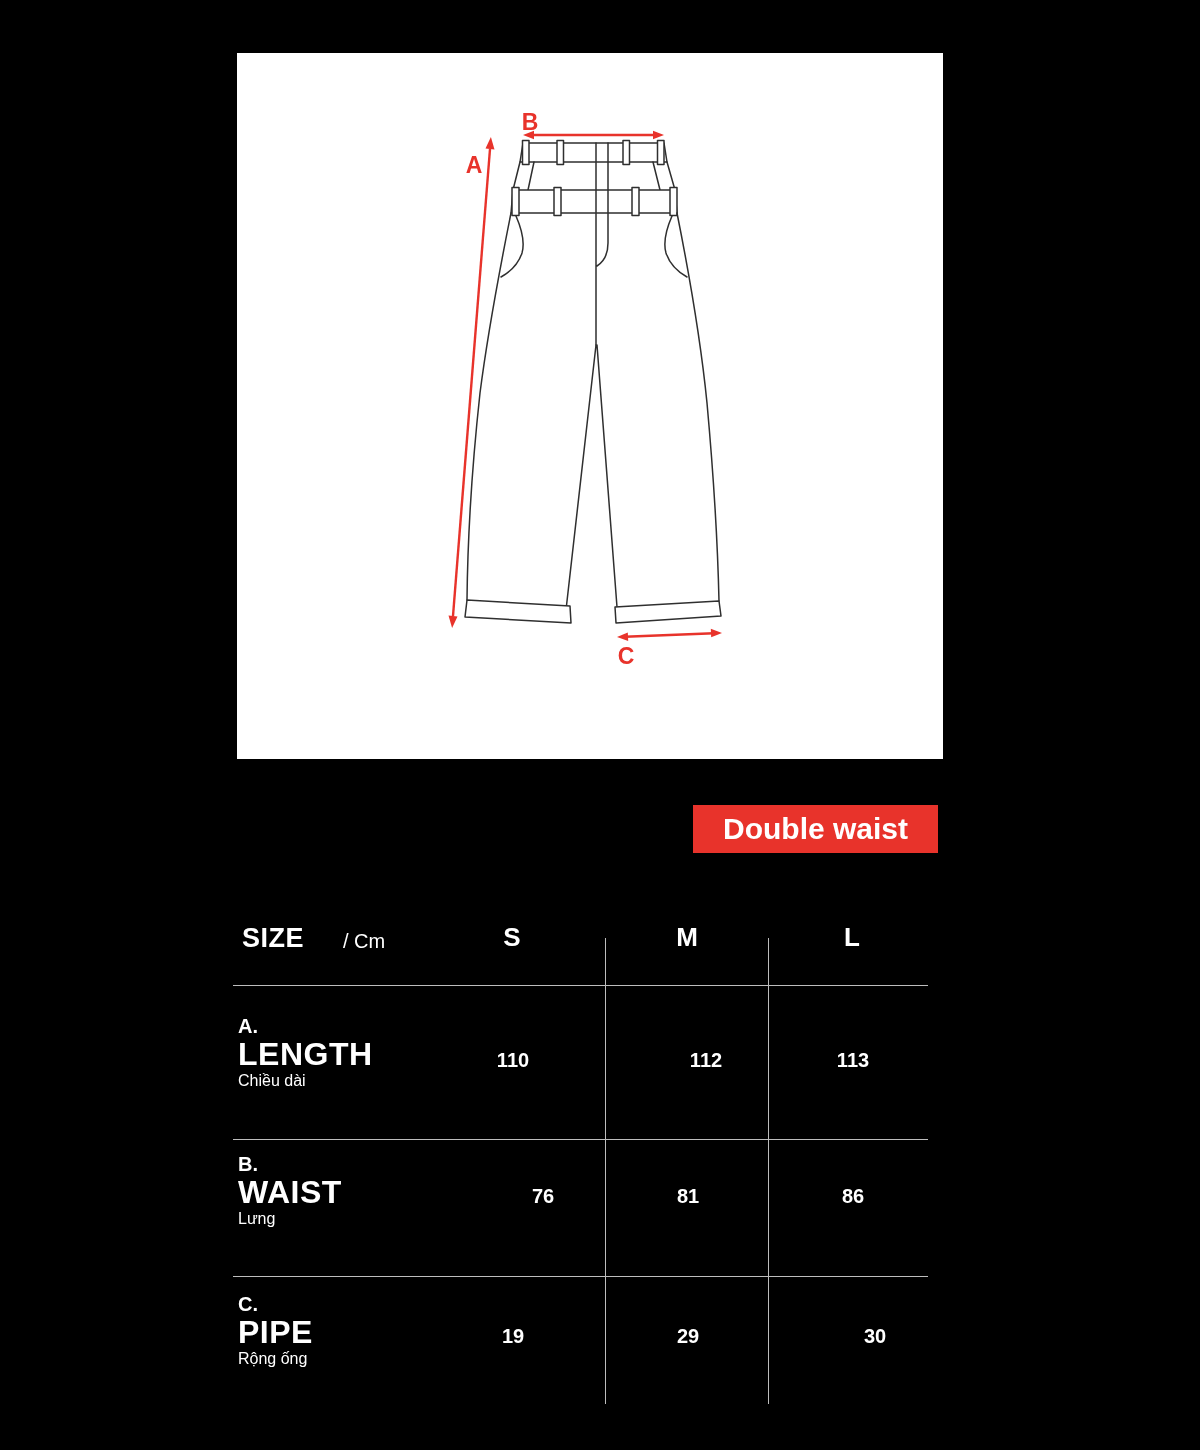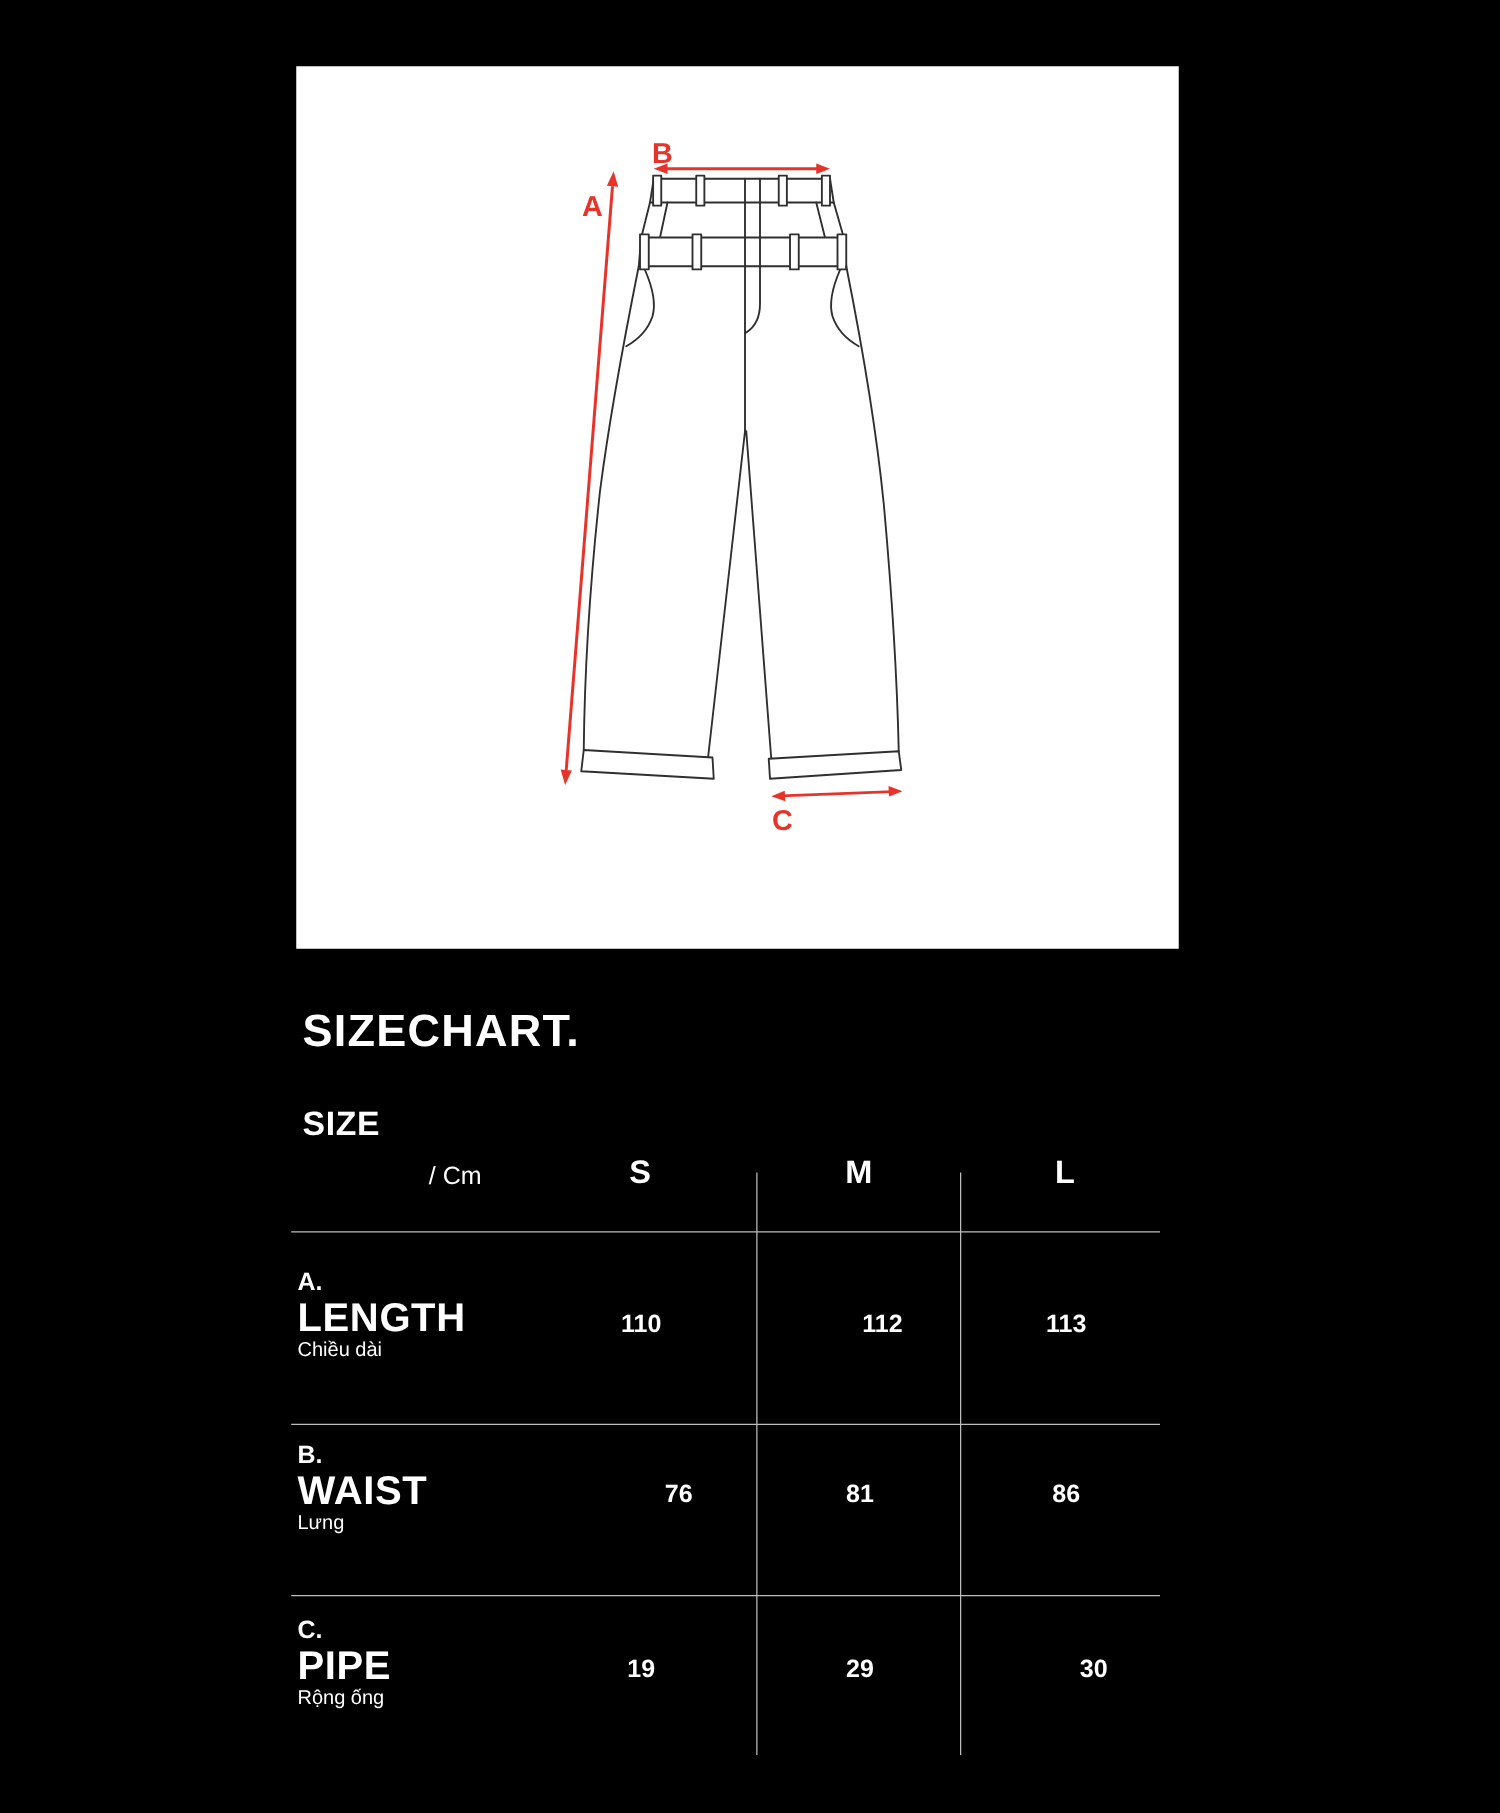--- a/index.html
+++ b/index.html
@@ -19,21 +19,21 @@
   .pants{stroke:#2f2f2f;stroke-width:1.5;fill:none;stroke-linejoin:round;stroke-linecap:round;}
   .pants .filled{fill:#ffffff;}
   .redline{stroke:var(--accent-red);stroke-width:2.4;fill:none;}
   .redhead{fill:var(--accent-red);stroke:none;}
   .dimlabel{fill:var(--accent-red);font-weight:bold;font-size:23px;}
   .page-title{position:absolute;left:242px;top:804px;font-size:36px;font-weight:bold;letter-spacing:1px;}
   .badge{
     position:absolute;left:693px;top:805px;width:245px;height:48px;background:var(--accent-red);
     display:flex;align-items:center;justify-content:center;font-size:30px;font-weight:bold;color:#fff;
   }
-  .th-size{position:absolute;left:242px;top:884px;font-size:27px;font-weight:bold;letter-spacing:.5px;}
+  .th-size{position:absolute;left:242px;top:923px;font-size:27px;font-weight:bold;letter-spacing:.5px;}
   .th-unit{position:absolute;left:343px;top:930px;font-size:20px;font-weight:normal;}
   .col-head{position:absolute;top:922px;transform:translateX(-50%);font-size:26px;font-weight:bold;}
   .hline{position:absolute;left:233px;width:695px;height:1px;background:var(--table-line);}
   .vline{position:absolute;top:938px;height:466px;width:1px;background:var(--table-line);}
   .row-label{position:absolute;left:238px;}
   .row-label .code{font-size:20px;font-weight:bold;line-height:27px;}
   .row-label .name{font-size:32px;font-weight:bold;line-height:29px;letter-spacing:.5px;}
   .row-label .sub{font-size:16px;font-weight:normal;line-height:24px;}
   .val{position:absolute;transform:translate(-50%,-50%);font-size:20px;font-weight:bold;}
 </style>
@@ -93,21 +93,21 @@
         <polygon class="redhead" points="380,584 391.2,588 390.8,579.6"></polygon>
         <polygon class="redhead" points="485,580 474.2,584.2 473.8,575.8"></polygon>
 
         <text class="dimlabel" x="237" y="120" text-anchor="middle">A</text>
         <text class="dimlabel" x="293" y="77" text-anchor="middle">B</text>
         <text class="dimlabel" x="389" y="611" text-anchor="middle">C</text>
       </g>
     </svg>
   </div>
 
-  <div class="page-title">SIZECHART.</div>
+  <div class="badge">Double waist</div>
 
   <div class="th-size">SIZE</div>
   <div class="th-unit">/ Cm</div>
   <div class="col-head" style="left:512px;">S</div>
   <div class="col-head" style="left:687px;">M</div>
   <div class="col-head" style="left:852px;">L</div>
 
   <div class="hline" style="top:985px;"></div>
   <div class="hline" style="top:1139px;"></div>
   <div class="hline" style="top:1276px;"></div>

